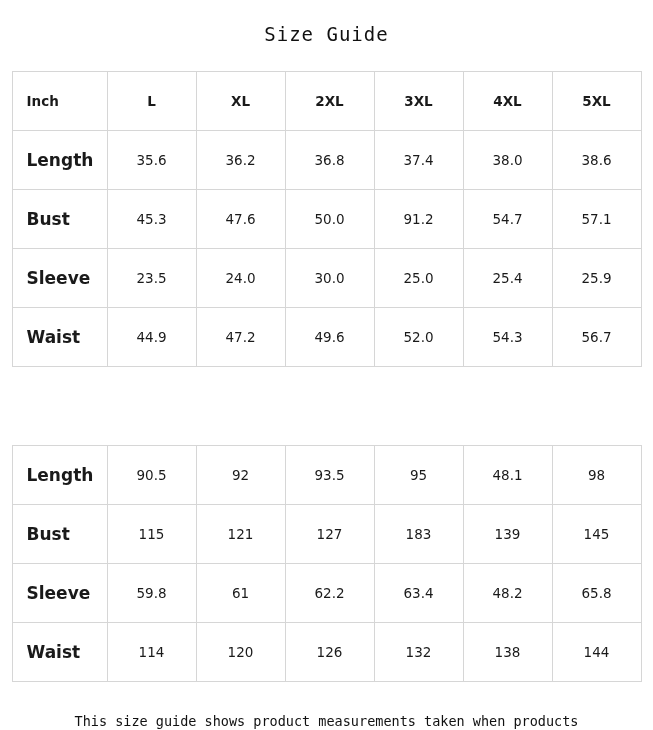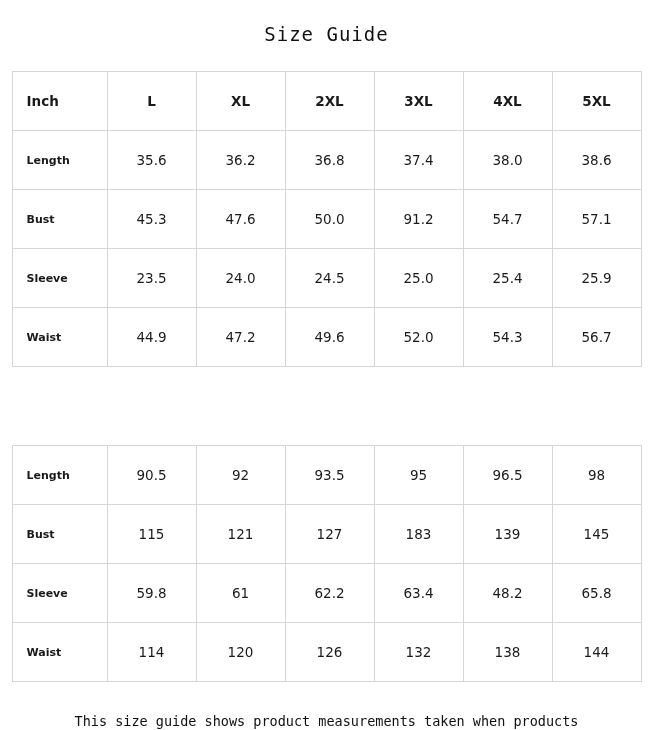--- a/index.html
+++ b/index.html
@@ -41,21 +41,21 @@
     height: 56px;
     text-align: center;
     vertical-align: middle;
     font-size: 13.5px;
     color: #1a1a1a;
   }
   table.size-table td.rowhead {
     font-weight: bold;
     text-align: left;
     padding-left: 14px;
-    font-size: 11px;
+    font-size: 17px;
   }
   table.size-table tr.header-row td {
     font-weight: bold;
     font-size: 13.5px;
   }
   table.size-table tr.header-row td.rowhead {
     font-weight: bold;
   }
   .col-unit { width: 95px; }
   .col-size { width: 89px; }
@@ -115,21 +115,21 @@
         <td>47.6</td>
         <td>50.0</td>
         <td>91.2</td>
         <td>54.7</td>
         <td>57.1</td>
       </tr>
       <tr>
         <td class="rowhead">Sleeve</td>
         <td>23.5</td>
         <td>24.0</td>
-        <td>24.5</td>
+        <td>30.0</td>
         <td>25.0</td>
         <td>25.4</td>
         <td>25.9</td>
       </tr>
       <tr>
         <td class="rowhead">Waist</td>
         <td>44.9</td>
         <td>47.2</td>
         <td>49.6</td>
         <td>52.0</td>
@@ -151,21 +151,21 @@
         <col class="col-size">
         <col class="col-size">
     </colgroup>
     <tbody>
       <tr>
         <td class="rowhead">Length</td>
         <td>90.5</td>
         <td>92</td>
         <td>93.5</td>
         <td>95</td>
-        <td>96.5</td>
+        <td>48.1</td>
         <td>98</td>
       </tr>
       <tr>
         <td class="rowhead">Bust</td>
         <td>115</td>
         <td>121</td>
         <td>127</td>
         <td>183</td>
         <td>139</td>
         <td>145</td>

